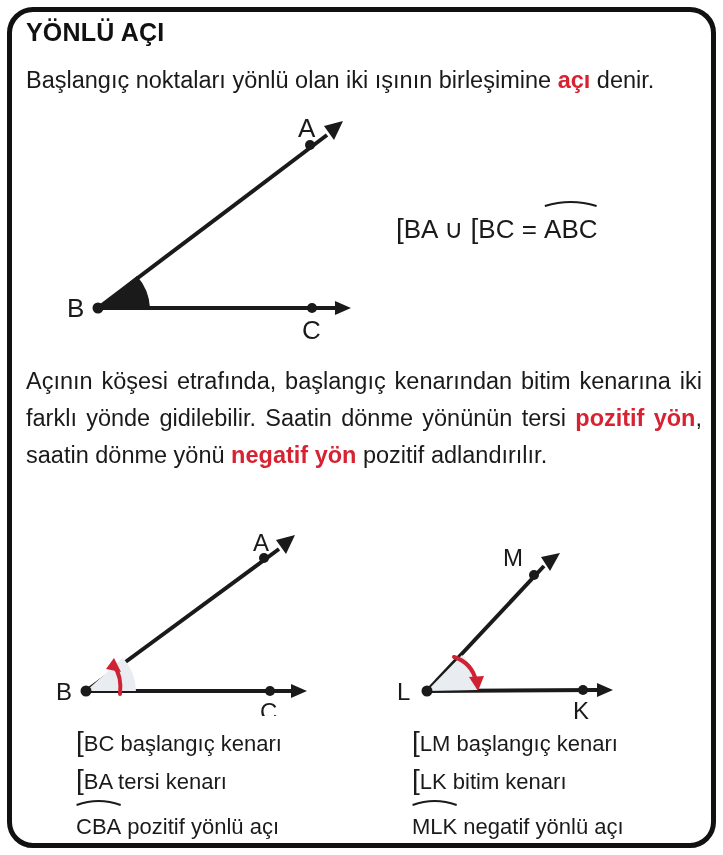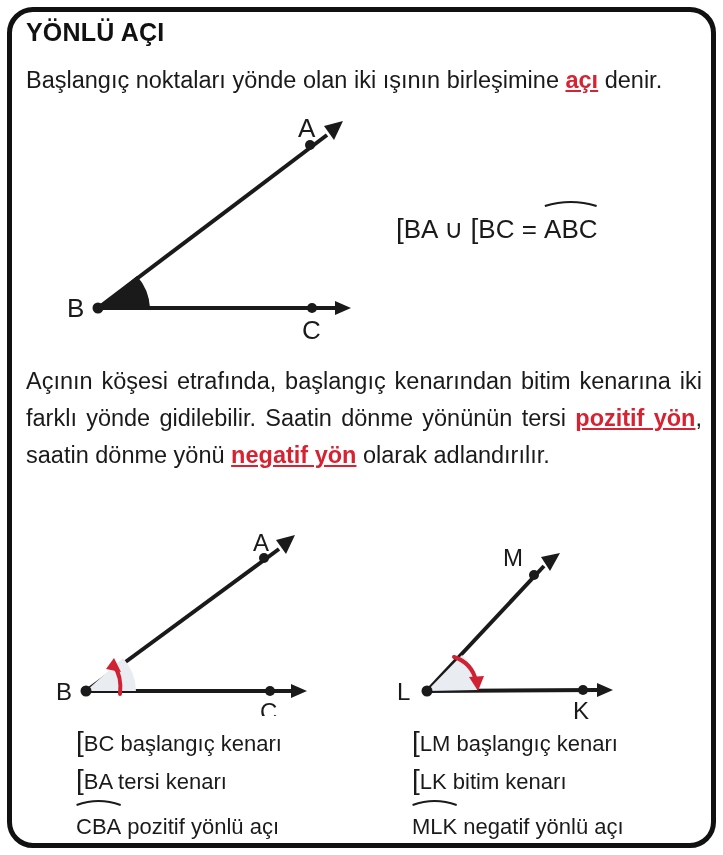--- a/index.html
+++ b/index.html
@@ -46,21 +46,21 @@
     font-weight: bold;
     letter-spacing: 0.2px;
     color: #111111;
   }
   .para {
     position: absolute;
     font-size: 23.5px;
     line-height: 37px;
     color: #1a1a1a;
   }
-  .red { color: #d62231; font-weight: bold; text-decoration: underline; }
+  .red { color: #d62231; font-weight: bold; }
   #intro-para {
     left: 26px;
     top: 62px;
     width: 675px;
   }
   #mid-para {
     left: 26px;
     top: 363px;
     width: 676px;
     text-align: justify;
@@ -111,21 +111,21 @@
 
 <div id="page">
 
   <div class="frame"></div>
 
   <div class="content">
 
     <div class="title">YÖNLÜ AÇI</div>
 
     <div class="para" id="intro-para">
-      <span>Başlangıç noktaları yönde olan iki ışının birleşimine </span><span class="red">açı</span><span> denir.</span>
+      <span>Başlangıç noktaları yönlü olan iki ışının birleşimine </span><span class="red">açı</span><span> denir.</span>
     </div>
 
     <div class="diagram" id="diagram-top" style="left:55px; top:112px;">
       <svg width="320" height="235" viewBox="0 0 320 235" xmlns="http://www.w3.org/2000/svg">
 
         <line x1="43" y1="196" x2="280" y2="196" stroke="#1a1a1a" stroke-width="4"></line>
         <polygon points="280,189 296,196 280,203" fill="#1a1a1a"></polygon>
 
         <line x1="43" y1="196" x2="272" y2="23" stroke="#1a1a1a" stroke-width="4"></line>
         <polygon points="269,14 288,9 279,28" fill="#1a1a1a"></polygon>
@@ -144,21 +144,21 @@
 
     <div class="formula" id="formula-abc">
       <span class="bracket">[</span><span>BA</span><span> ∪ </span><span class="bracket">[</span><span>BC</span><span> = </span><span class="hat-wrap"><span class="hatline">
             <svg viewBox="0 0 60 9" preserveAspectRatio="none">
               <path d="M2,8 Q30,0 58,8" stroke="#1a1a1a" stroke-width="2.2" fill="none"></path>
             </svg>
           </span><span>ABC</span></span>
     </div>
 
     <div class="para" id="mid-para">
-      <span>Açının köşesi etrafında, başlangıç kenarından bitim kenarına iki farklı yönde gidilebilir. Saatin dönme yönünün tersi </span><span class="red">pozitif yön</span><span>, saatin dönme yönü </span><span class="red">negatif yön</span><span> olarak adlandırılır.</span>
+      <span>Açının köşesi etrafında, başlangıç kenarından bitim kenarına iki farklı yönde gidilebilir. Saatin dönme yönünün tersi </span><span class="red">pozitif yön</span><span>, saatin dönme yönü </span><span class="red">negatif yön</span><span> pozitif adlandırılır.</span>
     </div>
 
     <div class="diagram" id="diagram-positive" style="left:48px; top:516px;">
       <svg width="280" height="200" viewBox="0 0 280 200" xmlns="http://www.w3.org/2000/svg">
 
         <line x1="38" y1="175" x2="243" y2="175" stroke="#1a1a1a" stroke-width="4"></line>
         <polygon points="243,168 259,175 243,182" fill="#1a1a1a"></polygon>
 
         <line x1="38" y1="175" x2="231" y2="33" stroke="#1a1a1a" stroke-width="4"></line>
         <polygon points="228,24 247,19 238,38" fill="#1a1a1a"></polygon>

